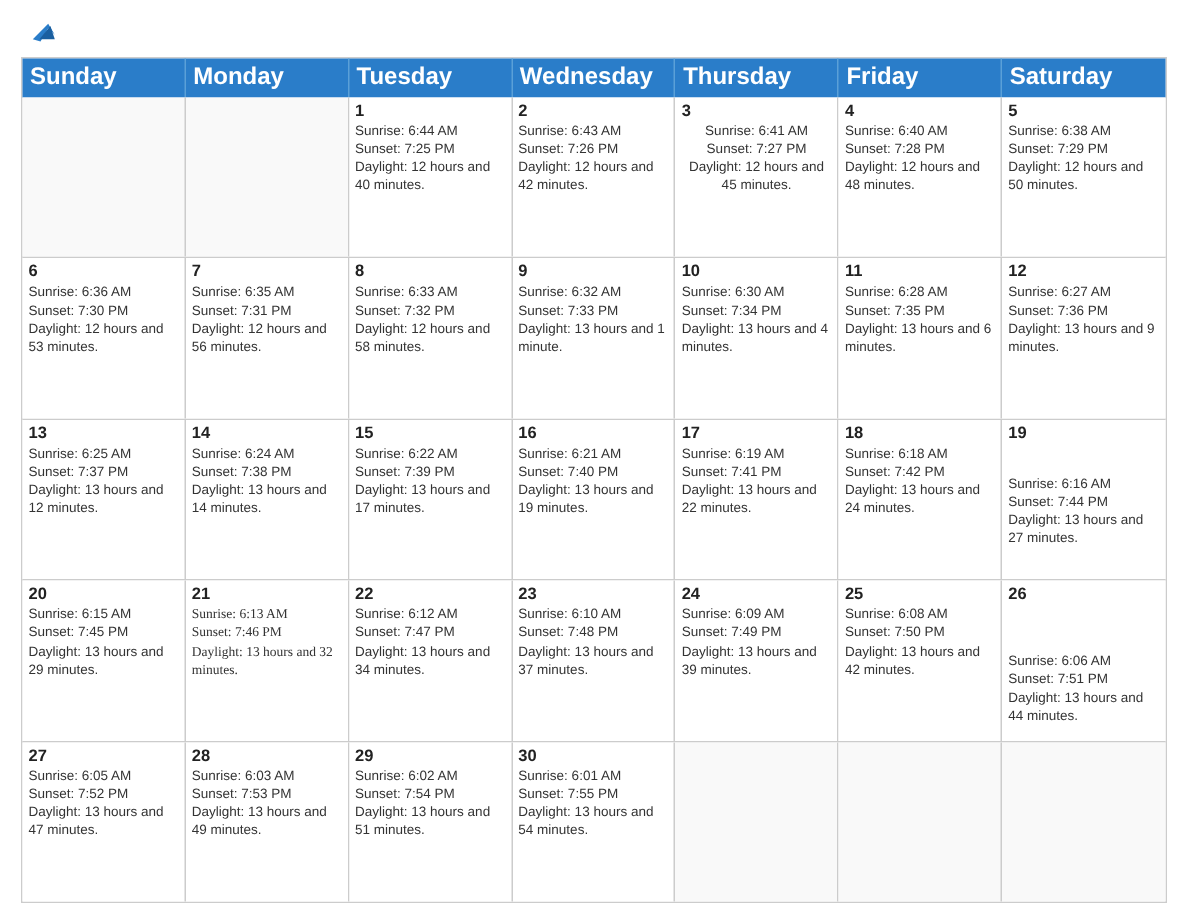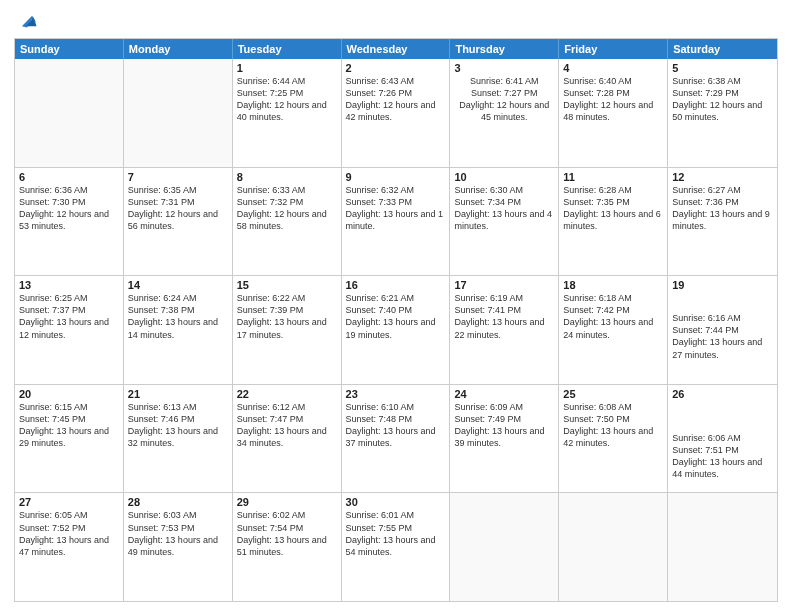--- a/index.html
+++ b/index.html
@@ -58,21 +58,21 @@
       flex-direction: column;
       border: 1px solid #ccc;
     }
     .cal-header-row {
       display: grid;
       grid-template-columns: repeat(7, 1fr);
       background: #2a7dc9;
     }
     .cal-header-cell {
       color: #fff;
-      font-size: 11px;
+      font-size: 16px;
       font-weight: bold;
       padding: 4px 5px;
       text-align: left;
       border-right: 1px solid #5aa0d8;
     }
     .cal-header-cell:last-child { border-right: none; }
     .cal-body {
       flex: 1;
       display: flex;
       flex-direction: column;
@@ -265,21 +265,21 @@
         </div>
         <div class="cal-row">
           <div class="cal-cell">
             <div class="day-num">20</div>
             <div class="sun-info" style="white-space: pre-line;">Sunrise: 6:15 AM
 Sunset: 7:45 PM
 Daylight: 13 hours and 29 minutes.</div>
           </div>
           <div class="cal-cell">
             <div class="day-num">21</div>
-            <div class="sun-info" style="white-space: pre-line;">Sunrise: 6:13 AM
+            <div class="sun-info" style="white-space: pre-line; font-family: Liberation Serif, serif;">Sunrise: 6:13 AM
 Sunset: 7:46 PM
 Daylight: 13 hours and 32 minutes.</div>
           </div>
           <div class="cal-cell">
             <div class="day-num">22</div>
             <div class="sun-info" style="white-space: pre-line;">Sunrise: 6:12 AM
 Sunset: 7:47 PM
 Daylight: 13 hours and 34 minutes.</div>
           </div>
           <div class="cal-cell">

